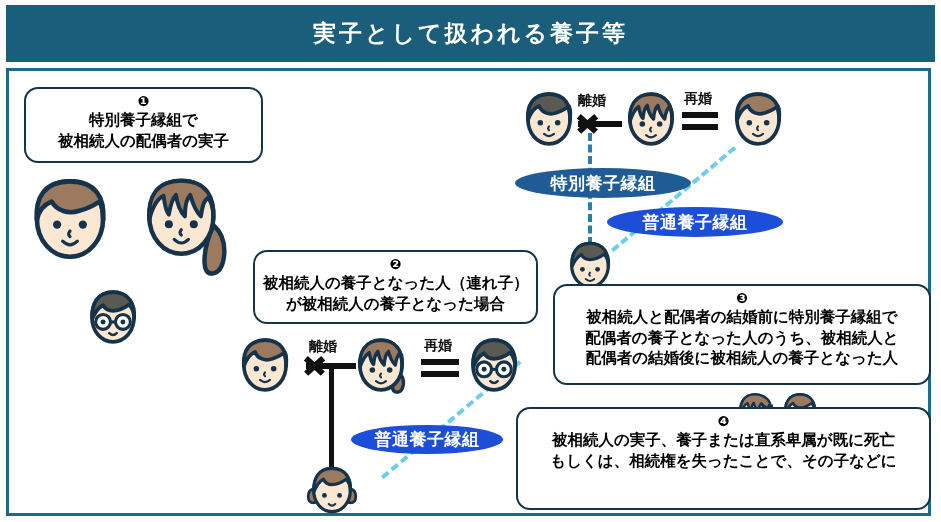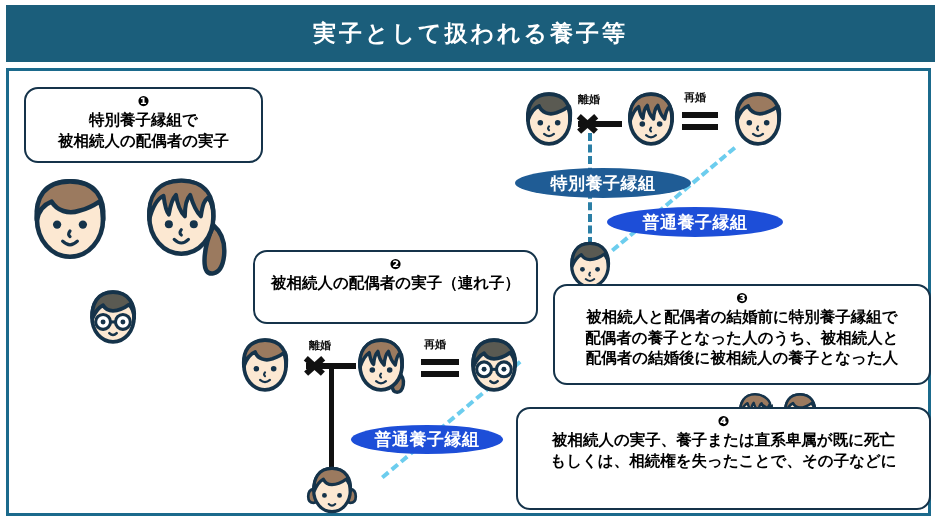--- a/index.html
+++ b/index.html
@@ -110,21 +110,21 @@
   .xmark span.a{transform:rotate(42deg);}
   .xmark span.b{transform:rotate(-42deg);}
 
   
   .eqmark{position:absolute;z-index:4;}
   .eqmark span{display:block;background:#111111;width:100%;height:6px;}
   .eqmark span.bot{margin-top:6px;}
 
   .rel-label{
     position:absolute;
-    font-size:11px;
+    font-size:14px;
     font-weight:bold;
     color:#111111;
     white-space:nowrap;
     z-index:4;
   }
 
   
   .avatar{position:absolute;z-index:5;}
   .avatar svg{display:block;width:100%;height:100%;}
 </style>
@@ -348,21 +348,22 @@
   </div>
 
   <div class="callout" id="box1">
     <span class="num">❶</span>
     <span class="body-line">特別養子縁組で</span>
     <span class="body-line">被相続人の配偶者の実子</span>
   </div>
 
   <div class="callout" id="box2">
     <span class="num">❷</span>
-    <span class="body-line">被相続人の配偶者の実子（連れ子）</span>
+    <span class="body-line">被相続人の養子となった人（連れ子）</span>
+    <span class="body-line">が被相続人の養子となった場合</span>
   </div>
 
   <div class="callout" id="box3">
     <span class="num">❸</span>
     <span class="body-line">被相続人と配偶者の結婚前に特別養子縁組で</span>
     <span class="body-line">配偶者の養子となった人のうち、被相続人と</span>
     <span class="body-line">配偶者の結婚後に被相続人の養子となった人</span>
   </div>
 
   <div class="callout" id="box4">

